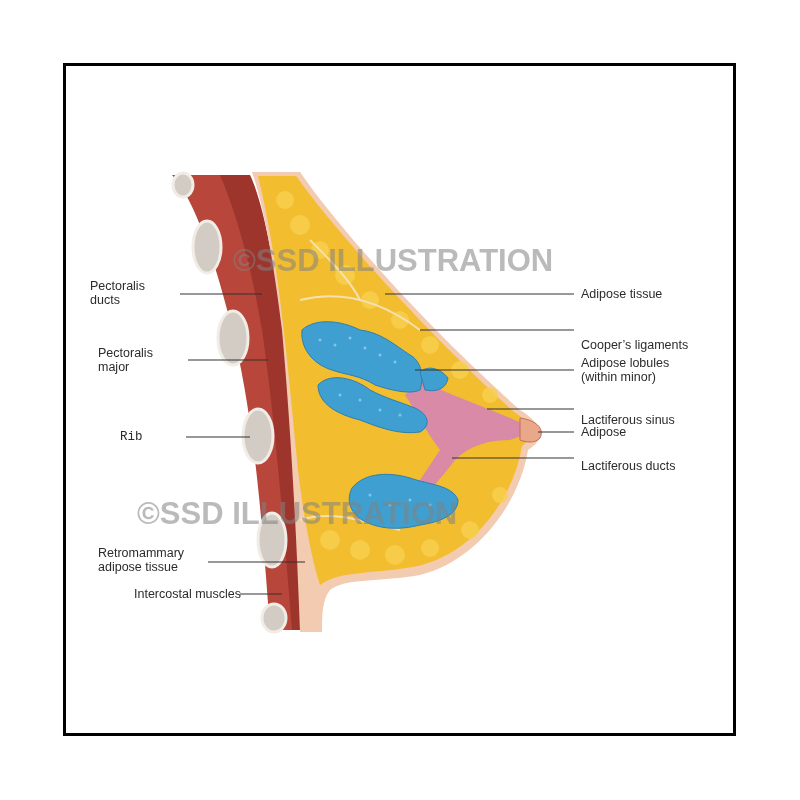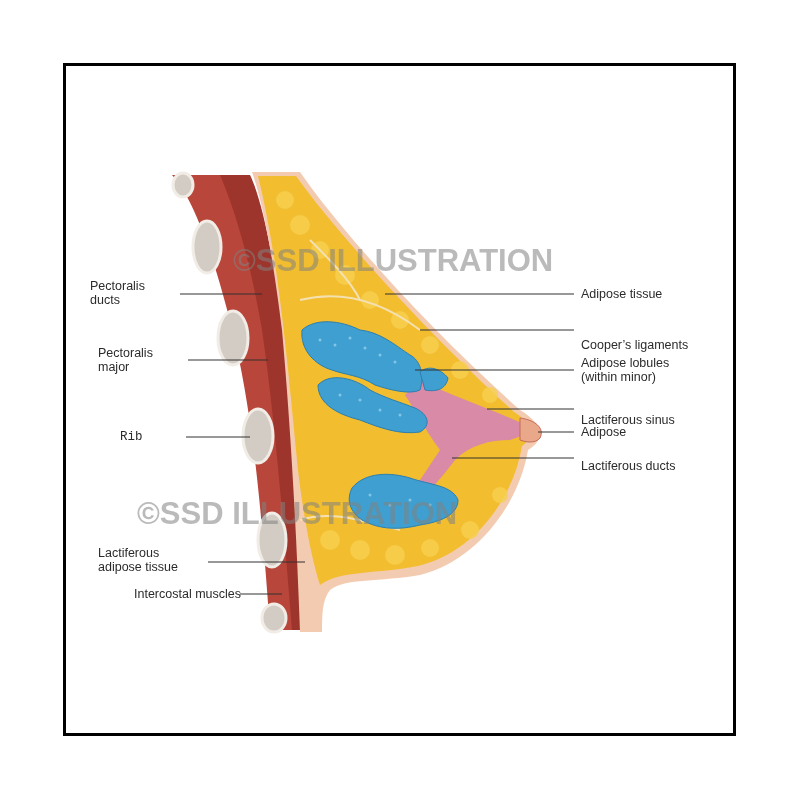--- a/index.html
+++ b/index.html
@@ -112,21 +112,21 @@
   <div>ducts</div>
 </div>
 <div class="label right" style="left:98px; top:346px; width:86px;">
   <div>Pectoralis</div>
   <div>major</div>
 </div>
 <div class="label right" style="left:120px; top:430px; width:62px;font-family:Liberation Mono, monospace;">
   <div>Rib</div>
 </div>
 <div class="label right" style="left:98px; top:546px; width:106px;">
-  <div>Lactiferous</div>
+  <div>Retromammary</div>
   <div>adipose tissue</div>
 </div>
 <div class="label left" style="left:101px; top:587px; width:140px;text-align:right;">
   <div>Intercostal muscles</div>
 </div>
 
 <div class="label left" style="left:581px; top:287px;">
   <div>Adipose tissue</div>
 </div>
 <div class="label left" style="left:581px; top:338px;">

